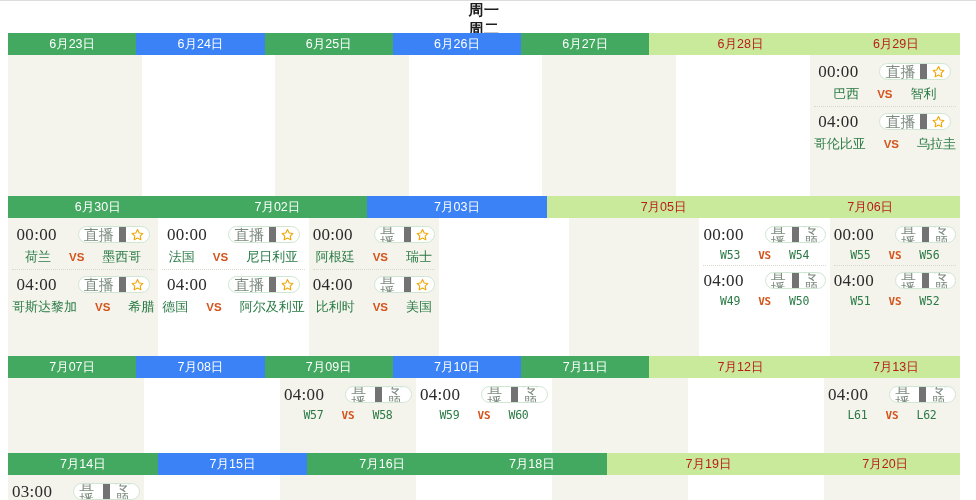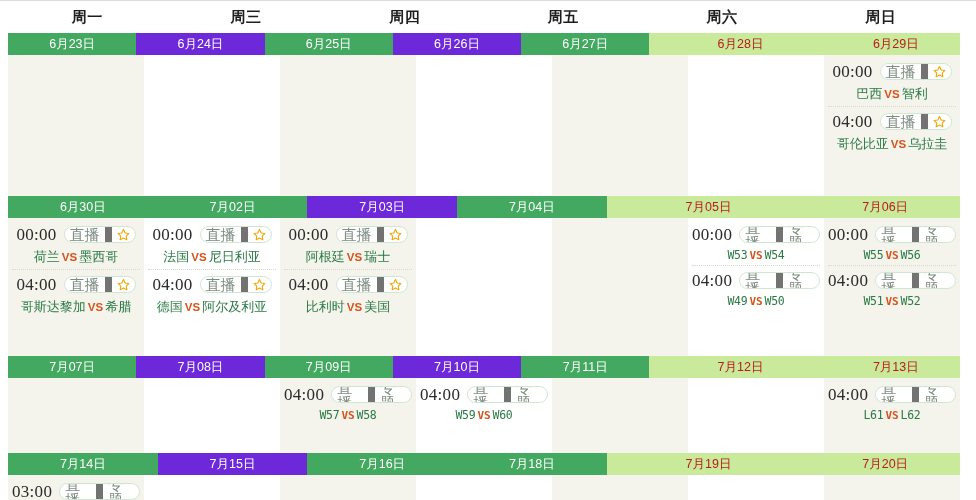--- a/index.html
+++ b/index.html
@@ -14,38 +14,38 @@
     width: 976px; height: 500px;
     border-top: 1px solid #dcdcdc;
     background: #fff;
   }
   .grid {
     position: absolute;
     left: 8px; top: 0; width: 952px;
   }
 
   
-  .dow-row { display: flex; width: 100%; height: 32px; }
+  .dow-row { display: flex; width: 100%; height: 32px; flex-direction: column; }
   .dow-cell {
     flex: 1 1 0;
     display: flex; align-items: center; justify-content: center;
     font-size: 15px; font-weight: bold; color: #1d1d1d;
     letter-spacing: .5px;
   }
 
   
   .week { width: 100%; }
   .date-row { display: flex; width: 100%; height: 22px; }
   .date-cell {
     flex: 1 1 0;
     display: flex; align-items: center; justify-content: center;
     font-size: 12.5px; color: #ffffff;
     background: #43a960;
   }
-  .date-cell.alt { background: #6d28d9; }
+  .date-cell.alt { background: #3b82f6; }
   .date-cell.weekend { background: #c9e99b; color: #b91c1c; padding-left: 27px; }
 
   .body-row { display: flex; width: 100%; }
   .day-cell {
     flex: 1 1 0;
     background: #ffffff;
     padding: 6px 4px 4px 4px;
   }
   .day-cell.tint { background: #f4f4ec; }
 
@@ -54,21 +54,21 @@
   .h2 .day-cell { height: 138px; }
   .h3 .day-cell { height: 75px; }
   .h4 .day-cell { height: 76px; }
 
   
   .match { padding: 2px 0 3px 0; }
   .match + .match { border-top: 1px dotted #d8d8cc; padding-top: 6px; }
 
   .match-top {
     display: flex; align-items: center; justify-content: center;
-    gap: 7px;
+    gap: 21px;
   }
   .time {
     font-family: "Liberation Serif", "DejaVu Serif", serif;
     font-size: 17px; color: #2b2b2b; letter-spacing: .3px;
     line-height: 1;
   }
   .pill {
     display: inline-flex; align-items: stretch;
     height: 17px;
     border: 1px solid #cfe6d2;
@@ -97,32 +97,33 @@
   }
   .teams.code {
     font-family: "DejaVu Sans Mono", "Liberation Mono", monospace;
     font-size: 11.5px;
     letter-spacing: -.2px;
   }
   .vs {
     color: #d4541c;
     font-weight: bold;
     font-size: 11.5px;
-    padding: 0 2px;
+    padding: 0 18px;
   }
   .teams.code .vs { font-size: 11px; }
 </style>
 </head>
 <body>
 
 <div id="page">
   <div class="grid">
 
     <div class="dow-row">
         <div class="dow-cell">周一</div>
+        <div class="dow-cell">周二</div>
         <div class="dow-cell">周三</div>
         <div class="dow-cell">周四</div>
         <div class="dow-cell">周五</div>
         <div class="dow-cell">周六</div>
         <div class="dow-cell">周日</div>
       </div>
 
     <div class="week h1">
         <div class="date-row">
           <div class="date-cell">6月23日</div>
@@ -174,21 +175,20 @@
               <div class="teams"><span>哥伦比亚</span><span class="vs">VS</span><span>乌拉圭</span></div>
             </div>
           </div>
         </div>
       </div>
     <div class="week h2">
         <div class="date-row">
           <div class="date-cell">6月30日</div>
           <div class="date-cell">7月02日</div>
           <div class="date-cell alt">7月03日</div>
-          <div class="date-cell">7月04日</div>
           <div class="date-cell weekend">7月05日</div>
           <div class="date-cell weekend">7月06日</div>
         </div>
         <div class="body-row">
           <div class="day-cell tint">
             <div class="match">
               <div class="match-top">
                 <span class="time">00:00</span>
                 <span class="pill">
                   <span class="seg">直播</span>

